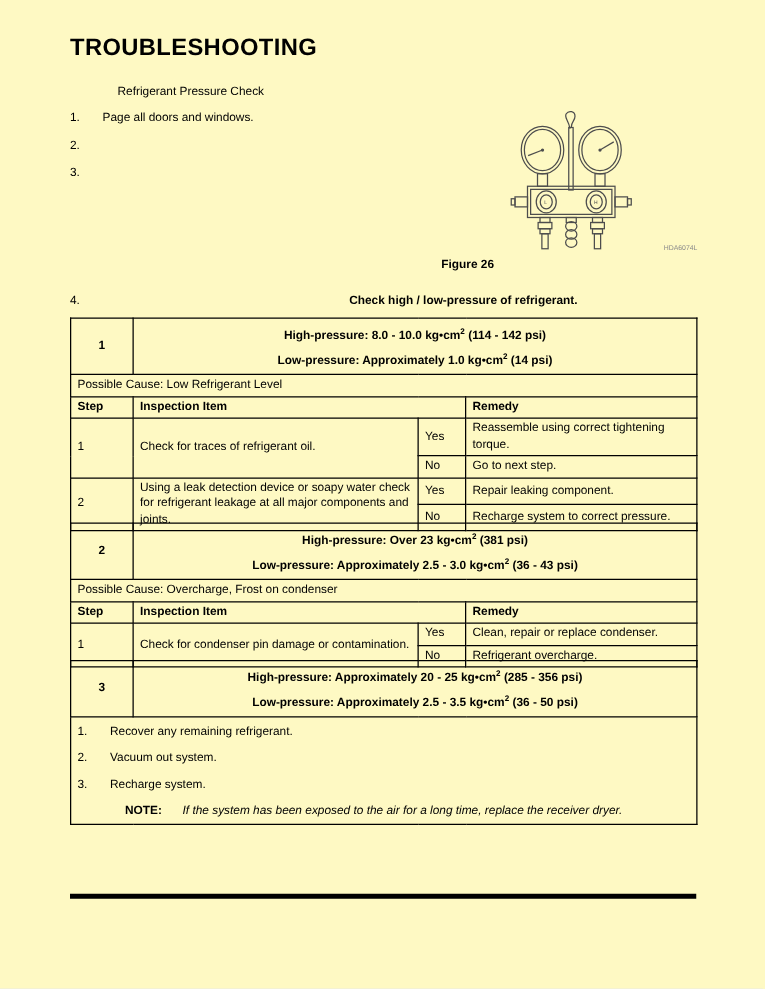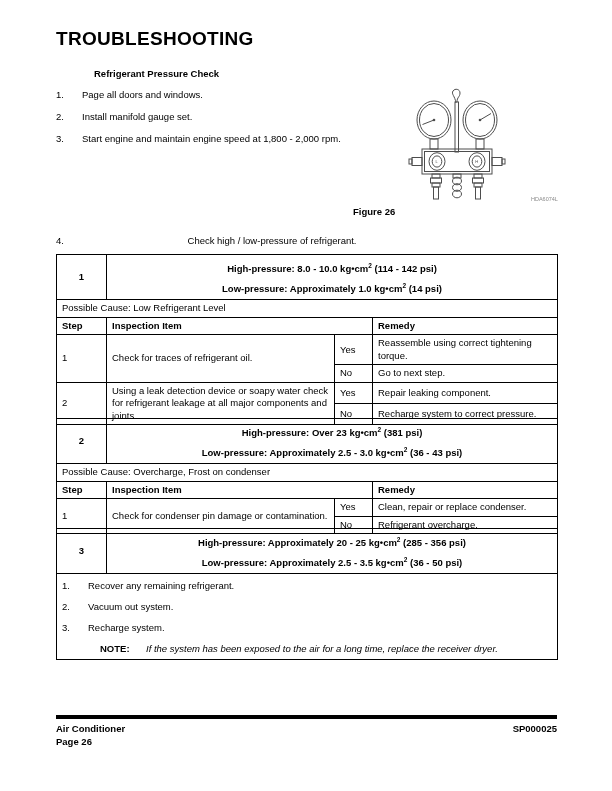--- a/index.html
+++ b/index.html
@@ -1,32 +1,32 @@
 <!DOCTYPE html>
 <html><head>
 <meta charset="utf-8">
 <style>
   html,body{margin:0;padding:0;background:#e8e8e8;}
   .page{
     position:relative;
     width:612px;height:791px;
-    background:#ffffff;
+    background:#fef9c3;
     font-family:"Liberation Sans", sans-serif;
     color:#000;
     margin:0 auto;
     overflow:hidden;
   }
   .abs{position:absolute;}
   .page-title{
     left:56px;top:28px;
     font-size:19px;font-weight:bold;letter-spacing:0.3px;
   }
   .section-heading{
     left:56px;top:68px;
-    font-size:9.5px;font-weight:bold;padding-left:38px;
+    font-size:9.5px;font-weight:normal;padding-left:38px;
   }
   .steps{left:56px;top:88px;width:300px;}
   .step-row{display:flex;margin-bottom:9px;}
   .step-num{width:26px;flex:0 0 26px;font-size:9.5px;line-height:13px;}
   .step-text{width:262px;font-size:9.5px;line-height:13px;text-align:justify;}
   .step4{left:56px;top:234px;width:420px;}
   .figure-svg{left:407px;top:88px;}
   .figure-watermark{left:531px;top:196px;font-size:5.5px;color:#8b8b8b;}
   .figure-caption{left:353px;top:206px;font-size:9.5px;font-weight:bold;}
 
@@ -79,25 +79,23 @@
 
   <div class="abs section-heading">Refrigerant Pressure Check</div>
 
   <div class="abs steps">
     <div class="step-row">
       <span class="step-num">1.</span>
       <span class="step-text">Page all doors and windows.</span>
     </div>
     <div class="step-row">
       <span class="step-num">2.</span>
-      <span class="step-text">Install manifold gauge set.</span>
     </div>
     <div class="step-row">
       <span class="step-num">3.</span>
-      <span class="step-text">Start engine and maintain engine speed at 1,800 - 2,000 rpm.</span>
     </div>
   </div>
 
   <svg class="abs figure-svg" viewBox="0 0 100 112" width="100" height="112" xmlns="http://www.w3.org/2000/svg">
     <path class="ln" d="M49 15 C48 8 44 6 46 3 C48 0 53 1 53 5 C53 9 50 9 50 14"></path>
     <rect class="ln" x="48" y="14" width="3.5" height="50"></rect>
     <g>
       <ellipse class="ln" cx="27" cy="32" rx="17" ry="19"></ellipse>
       <ellipse class="ln" cx="27" cy="32" rx="14.5" ry="16.5"></ellipse>
       <line class="ln" x1="27" y1="32" x2="15.5" y2="36.5"></line>
@@ -139,21 +137,21 @@
       <ellipse class="ln" cx="50" cy="99.5" rx="4.5" ry="3.8"></ellipse>
       <ellipse class="ln" cx="50" cy="106" rx="4.5" ry="3.8"></ellipse>
     </g>
   </svg>
   <div class="abs figure-watermark">HDA6074L</div>
   <div class="abs figure-caption">Figure 26</div>
 
   <div class="abs steps step4">
     <div class="step-row">
       <span class="step-num">4.</span>
-      <span class="step-text" style="width:380px;text-align:center;">Check high / low-pressure of refrigerant.</span>
+      <span class="step-text" style="width:380px;text-align:right;font-weight:bold;">Check high / low-pressure of refrigerant.</span>
     </div>
   </div>
 
   <div class="abs tbl-wrap1">
     <table class="dtable">
       <colgroup>
           <col class="c-step">
           <col class="c-insp">
           <col class="c-yn">
           <col class="c-rem">
@@ -271,21 +269,14 @@
             <span class="note-label">NOTE:</span>
             <span class="note-text">If the system has been exposed to the air for a long time, replace the receiver dryer.</span>
           </div>
         </td>
       </tr>
     </tbody>
       </table>
   </div>
 
   <div class="abs footer-rule"></div>
-  <div class="abs footer">
-    <div class="footer-left">
-      <div>Air Conditioner</div>
-      <div>Page 26</div>
-    </div>
-    <div class="footer-right">SP000025</div>
-  </div>
 
 </div>
 
 </body></html>

